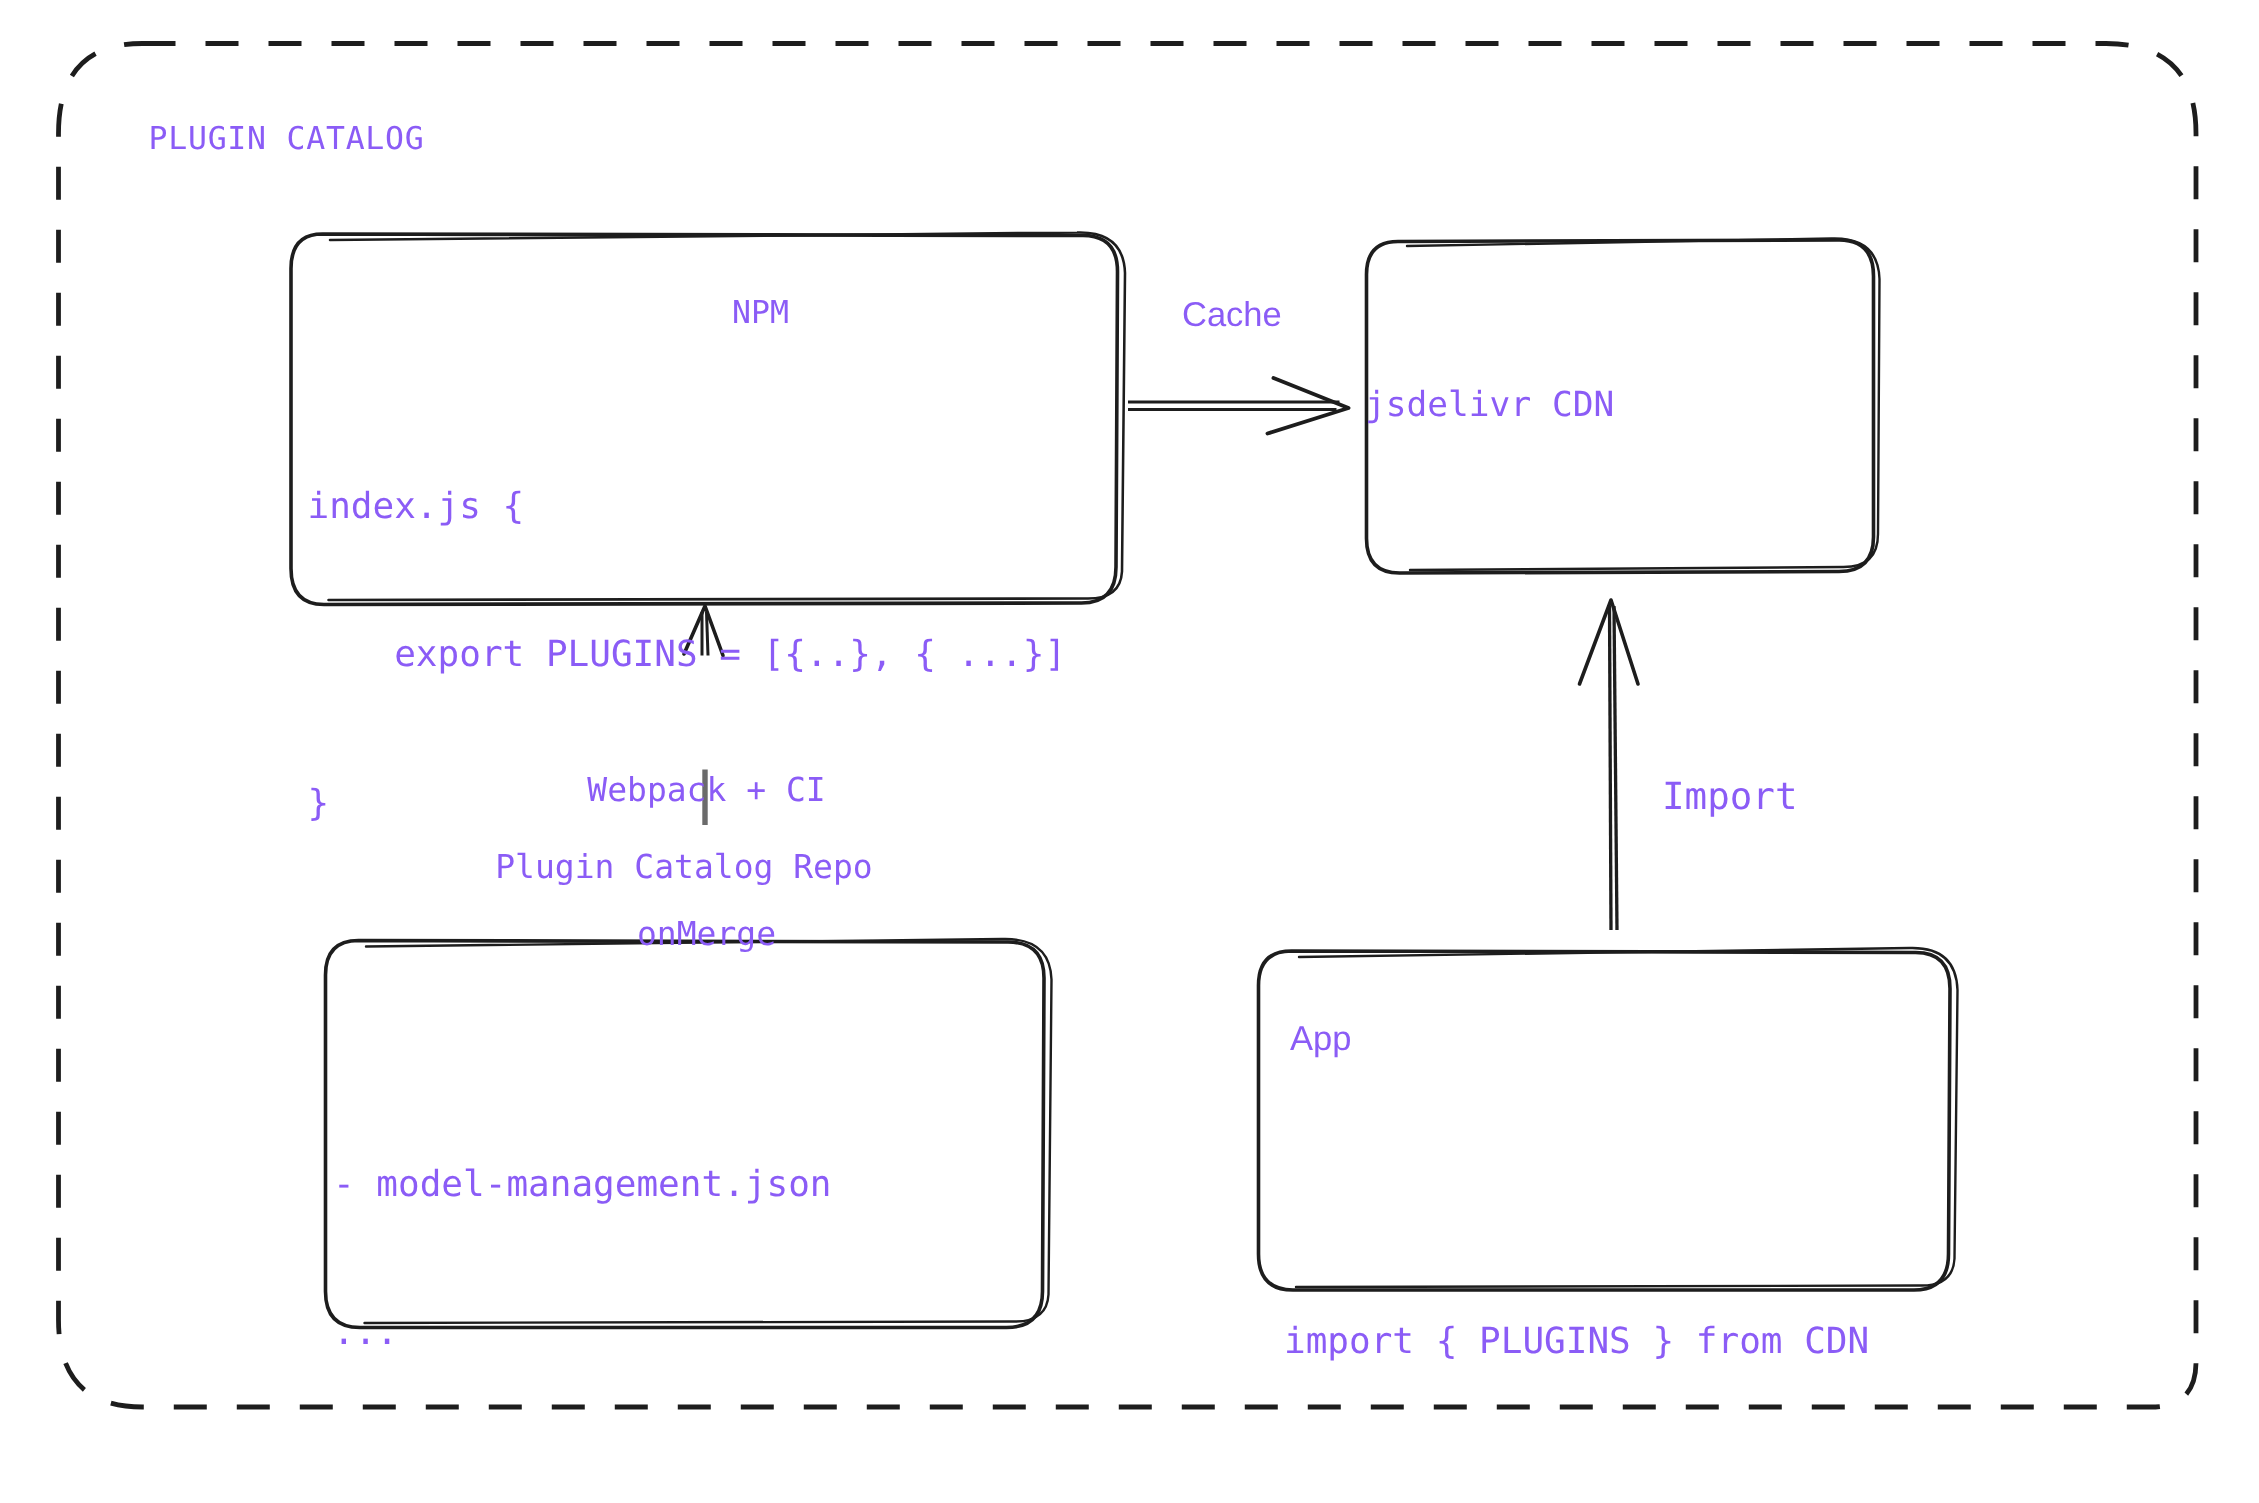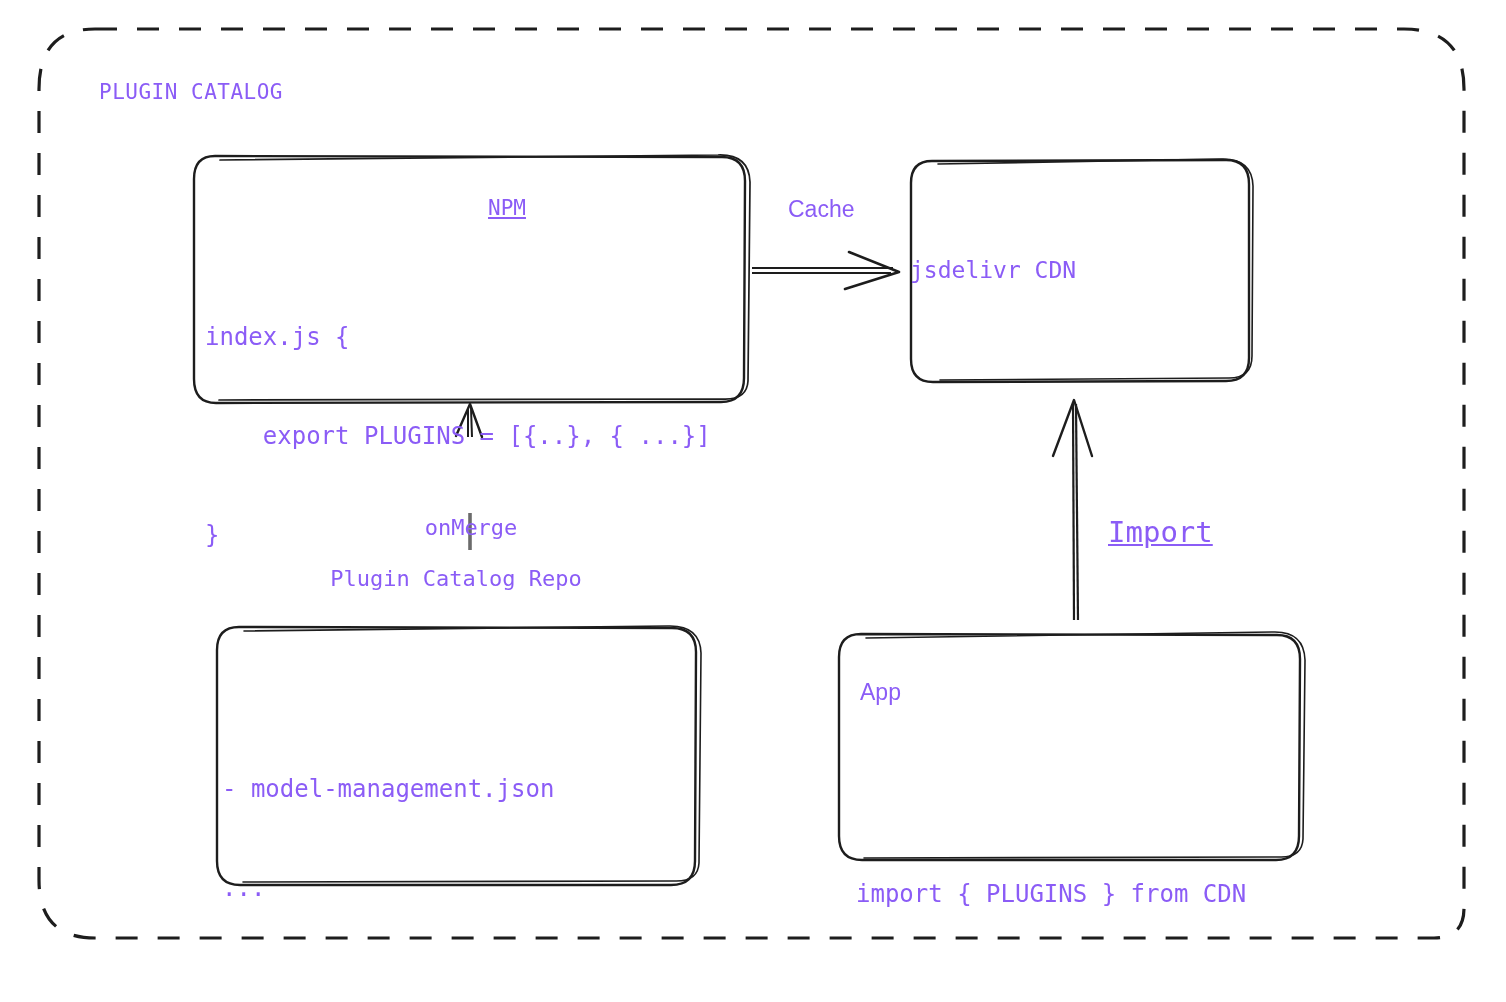--- a/index.html
+++ b/index.html
@@ -41,21 +41,20 @@
     letter-spacing: 0.5px;
   }
 
   
   #npm-title {
     left: 193px;
     top: 198px;
     width: 628px;
     text-align: center;
     font-size: 21px;
-    text-decoration: underline;
   }
   #npm-code {
     left: 205px;
     top: 255px;
     font-size: 24px;
     line-height: 33px;
   }
 
   
   #cdn-title {
@@ -96,22 +95,21 @@
     left: 222px;
     top: 707px;
     font-size: 24px;
     line-height: 33px;
   }
 
   
   #import-label {
     left: 1108px;
     top: 518px;
-    font-size: 29px;
-    text-decoration: underline;
+    font-size: 25px;
   }
 
   
   #app-title {
     left: 860px;
     top: 681px;
     font-size: 23px;
   }
   #app-code {
     left: 856px;
@@ -179,20 +177,21 @@
     <div>index.js {</div>
     <div>    export PLUGINS = [{..}, { ...}]</div>
     <div>}</div>
   </div>
 
   <div class="lbl mono" id="cdn-title">jsdelivr CDN</div>
 
   <div class="lbl sans" id="cache-label">Cache</div>
 
   <div class="lbl mono" id="build-label">
+    <div>Webpack + CI</div>
     <div>onMerge</div>
   </div>
 
   <div class="lbl mono" id="repo-caption">Plugin Catalog Repo</div>
 
   <div class="lbl mono" id="repo-files">
     <div>- model-management.json</div>
     <div>...</div>
   </div>
 

